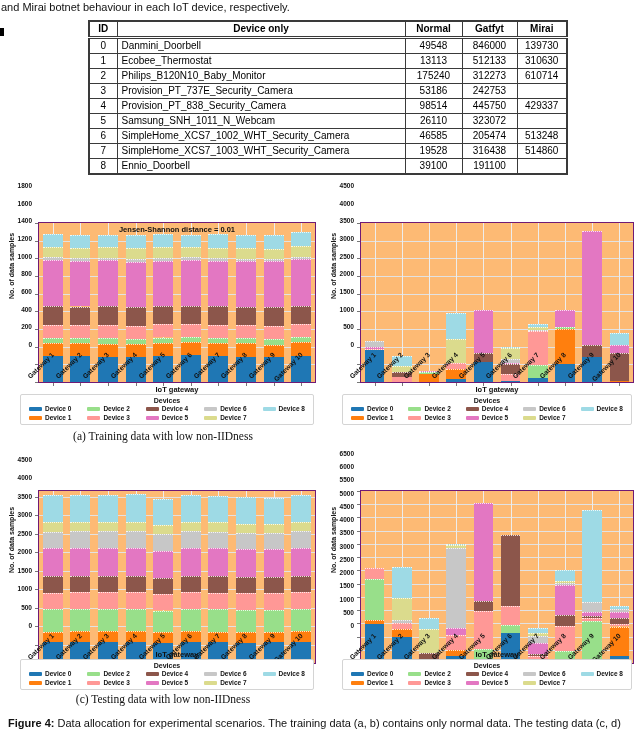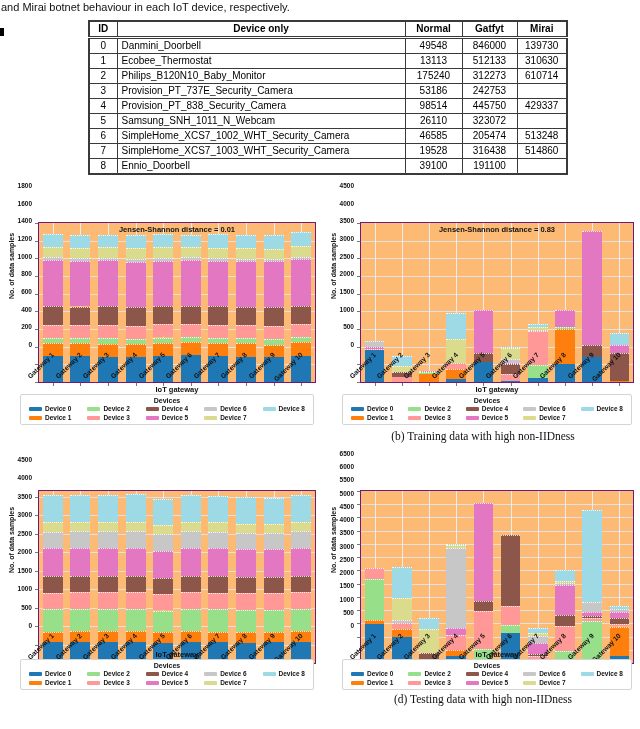--- a/index.html
+++ b/index.html
@@ -353,20 +353,21 @@
             </div>
           </div>
           <div class="lcol">
             <div class="litem">
               <span class="lswatch" style="background: rgb(158, 218, 229);"></span>
               <span class="llabel">Device 8</span>
             </div>
           </div>
         </div>
     </div>
+    <div class="caption">(a) Training data with low non-IIDness</div>
   </div>
 
   <div class="chart row-top" style="left:328px;top:180px;width:310px;height:268px;">
     <div class="ylabel">No. of data samples</div>
     <div class="yticks">
         <span class="ytick" style="top: 155px;">0</span>
         <span class="ytick" style="top: 137.333px;">500</span>
         <span class="ytick" style="top: 119.667px;">1000</span>
         <span class="ytick" style="top: 102px;">1500</span>
         <span class="ytick" style="top: 84.3333px;">2000</span>
@@ -451,21 +452,20 @@
         <div class="xtickmark" style="left: 231.2px;"></div>
         <div class="seg" style="left: 221.408px; width: 19.584px; bottom: 0px; height: 24.7333px; background: rgb(31, 119, 180);"></div>
         <div class="seg" style="left: 221.408px; width: 19.584px; bottom: 24.7333px; height: 12.72px; background: rgb(140, 86, 75); border-top: 1px dotted rgba(255, 255, 255, 0.8);"></div>
         <div class="seg" style="left: 221.408px; width: 19.584px; bottom: 37.4533px; height: 113.42px; background: rgb(227, 119, 194); border-top: 1px dotted rgba(255, 255, 255, 0.8);"></div>
         <div class="gridline-v" style="left: 258.4px;"></div>
         <div class="xtickmark" style="left: 258.4px;"></div>
         <div class="seg" style="left: 248.608px; width: 19.584px; bottom: 0px; height: 1.06px; background: rgb(255, 127, 14);"></div>
         <div class="seg" style="left: 248.608px; width: 19.584px; bottom: 1.06px; height: 27.9133px; background: rgb(140, 86, 75); border-top: 1px dotted rgba(255, 255, 255, 0.8);"></div>
         <div class="seg" style="left: 248.608px; width: 19.584px; bottom: 28.9733px; height: 7.77333px; background: rgb(227, 119, 194); border-top: 1px dotted rgba(255, 255, 255, 0.8);"></div>
         <div class="seg" style="left: 248.608px; width: 19.584px; bottom: 36.7467px; height: 12.0133px; background: rgb(158, 218, 229); border-top: 1px dotted rgba(255, 255, 255, 0.8);"></div>
-        <div class="plot-title">Jensen-Shannon distance = 0.83</div>
       </div>
     <div class="xticks">
         <span class="xtick" style="right: 259.4px;">Gateway 1</span>
         <span class="xtick" style="right: 232.2px;">Gateway 2</span>
         <span class="xtick" style="right: 205px;">Gateway 3</span>
         <span class="xtick" style="right: 177.8px;">Gateway 4</span>
         <span class="xtick" style="right: 150.6px;">Gateway 5</span>
         <span class="xtick" style="right: 123.4px;">Gateway 6</span>
         <span class="xtick" style="right: 96.2px;">Gateway 7</span>
         <span class="xtick" style="right: 69px;">Gateway 8</span>
@@ -517,21 +517,20 @@
             </div>
           </div>
           <div class="lcol">
             <div class="litem">
               <span class="lswatch" style="background: rgb(158, 218, 229);"></span>
               <span class="llabel">Device 8</span>
             </div>
           </div>
         </div>
     </div>
-    <div class="caption">(b) Training data with high non-IIDness</div>
   </div>
 
   <div class="chart row-bottom" style="left:6px;top:448px;width:314px;height:265px;">
     <div class="ylabel">No. of data samples</div>
     <div class="yticks">
         <span class="ytick" style="top: 168px;">0</span>
         <span class="ytick" style="top: 149.505px;">500</span>
         <span class="ytick" style="top: 131.011px;">1000</span>
         <span class="ytick" style="top: 112.516px;">1500</span>
         <span class="ytick" style="top: 94.0215px;">2000</span>
@@ -729,20 +728,21 @@
             </div>
           </div>
           <div class="lcol">
             <div class="litem">
               <span class="lswatch" style="background: rgb(158, 218, 229);"></span>
               <span class="llabel">Device 8</span>
             </div>
           </div>
         </div>
     </div>
+    <div class="caption">(c) Testing data with low non-IIDness</div>
   </div>
 
   <div class="chart row-bottom" style="left:328px;top:448px;width:310px;height:265px;">
     <div class="ylabel">No. of data samples</div>
     <div class="yticks">
         <span class="ytick" style="top: 168px;">0</span>
         <span class="ytick" style="top: 154.769px;">500</span>
         <span class="ytick" style="top: 141.538px;">1000</span>
         <span class="ytick" style="top: 128.308px;">1500</span>
         <span class="ytick" style="top: 115.077px;">2000</span>
@@ -921,16 +921,19 @@
             </div>
           </div>
           <div class="lcol">
             <div class="litem">
               <span class="lswatch" style="background: rgb(158, 218, 229);"></span>
               <span class="llabel">Device 8</span>
             </div>
           </div>
         </div>
     </div>
-    <div class="caption">(d) Testing data with high non-IIDness</div>
   </div>
 
+  <div class="fig-caption">
+    <b>Figure 4:</b>
+    <span>Data allocation for experimental scenarios. The training data (a, b) contains only normal data. The testing data (c, d)</span>
+  </div>
 </div>
 
 </body></html>

